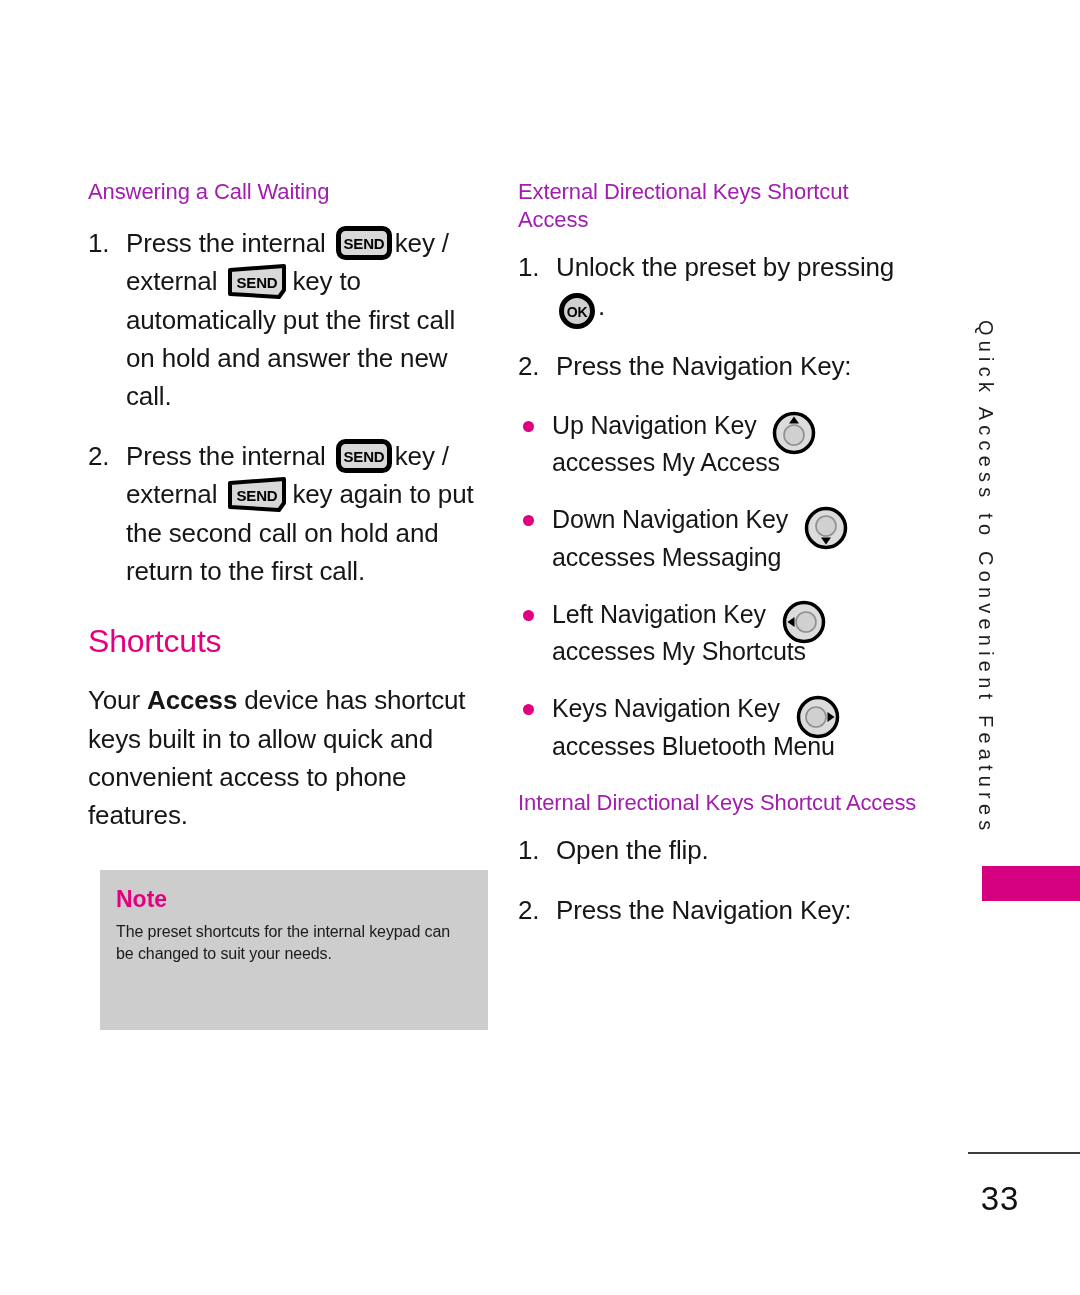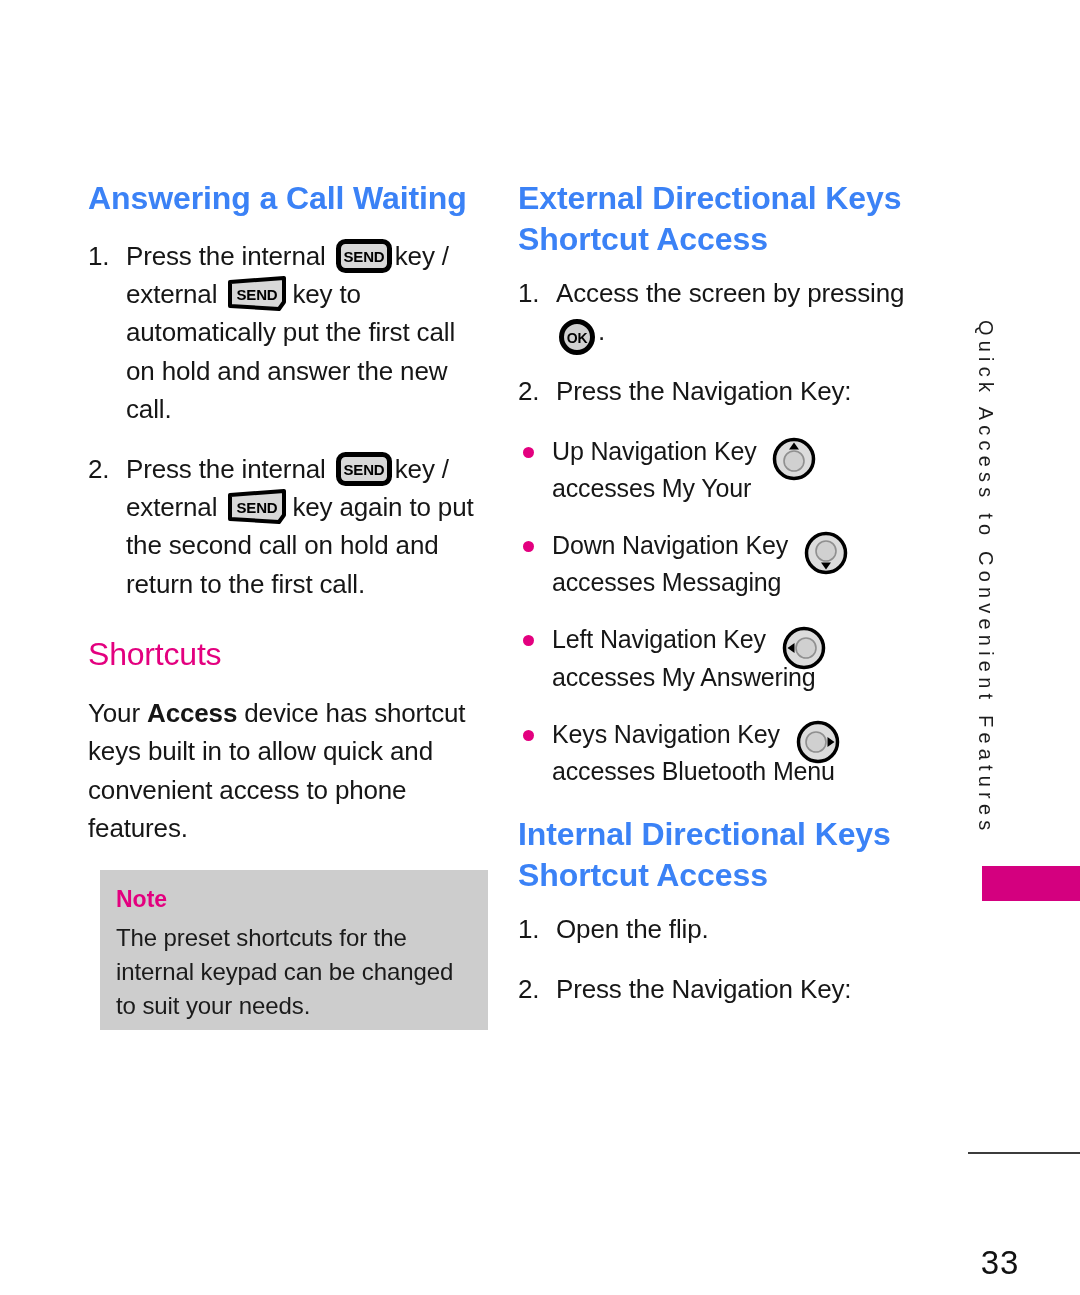--- a/index.html
+++ b/index.html
@@ -30,26 +30,26 @@
   }
   .col-right {
     position: absolute;
     left: 518px;
     top: 178px;
     width: 400px;
   }
 
   
   .h-section {
-    font-size: 32px;
-    font-weight: bold;
+    font-size: 22px;
+    font-weight: normal;
     line-height: 1.28;
     letter-spacing: -0.1px;
     margin: 0 0 18px 0;
-    color: #3b82f6;
+    color: #a21caf;
   }
   .h-section.tight { margin-bottom: 14px; }
 
   .h-magenta {
     font-size: 32px;
     font-weight: normal;
     color: #e3007f;
     margin: 34px 0 22px 0;
     line-height: 1.1;
     letter-spacing: -0.2px;
@@ -116,21 +116,21 @@
     padding: 16px 18px 0 16px;
   }
   .note-title {
     color: #e3007f;
     font-weight: bold;
     font-size: 23px;
     line-height: 1.2;
     margin-bottom: 7px;
   }
   .note-body {
-    font-size: 24px;
+    font-size: 16px;
     line-height: 1.43;
     letter-spacing: -0.1px;
     color: #1b1b1b;
   }
 
   
   .ico {
     display: inline-block;
     vertical-align: middle;
     position: relative;
@@ -190,21 +190,21 @@
     position: absolute;
     left: 968px;
     top: 1152px;
     width: 112px;
     height: 2px;
     background: #3c3c3c;
   }
   .page-num {
     position: absolute;
     left: 968px;
-    top: 1244px;
+    top: 1180px;
     width: 64px;
     text-align: center;
     font-size: 33px;
     letter-spacing: 1px;
     color: #111111;
   }
 </style>
 </head>
 <body>
 
@@ -255,21 +255,21 @@
   <div class="note-box">
     <div class="note-title">Note</div>
     <div class="note-body">The preset shortcuts for the internal keypad can be changed to suit your needs.</div>
   </div>
 
   <div class="col-right">
 
     <h2 class="h-section tight">External Directional Keys Shortcut Access</h2>
 
     <div class="step">
-      <span class="num">1.</span><span>Access the screen by pressing</span>
+      <span class="num">1.</span><span>Unlock the preset by pressing</span>
       <span class="ico ico-ok">
         <svg viewBox="0 0 38 38">
           <circle cx="19" cy="19" r="15.5" fill="#d0d0d0" stroke="#000000" stroke-width="5"></circle>
           <text x="19" y="25" font-family="Liberation Sans, sans-serif" font-size="14" font-weight="bold" text-anchor="middle" fill="#000000">OK</text>
         </svg>
       </span><span>.</span>
     </div>
 
     <div class="step">
       <span class="num">2.</span><span>Press the Navigation Key:</span>
@@ -279,21 +279,21 @@
 
       <li>
         <span class="dot"></span><span>Up Navigation Key</span>
         <span class="ico ico-nav">
           <svg viewBox="0 0 46 46">
             <circle cx="23" cy="23" r="19.5" fill="#dcdcdc" stroke="#000000" stroke-width="3.5"></circle>
             <circle cx="23" cy="25" r="10" fill="#d0d0d0" stroke="#8f8f8f" stroke-width="1.6"></circle>
             <polygon points="23,6.5 28,13.5 18,13.5" fill="#000000"></polygon>
           </svg>
         </span>
-        <br><span>accesses My Your</span>
+        <br><span>accesses My Access</span>
       </li>
 
       <li>
         <span class="dot"></span><span>Down Navigation Key</span>
         <span class="ico ico-nav">
           <svg viewBox="0 0 46 46">
             <circle cx="23" cy="23" r="19.5" fill="#dcdcdc" stroke="#000000" stroke-width="3.5"></circle>
             <circle cx="23" cy="21" r="10" fill="#d0d0d0" stroke="#8f8f8f" stroke-width="1.6"></circle>
             <polygon points="23,39.5 28,32.5 18,32.5" fill="#000000"></polygon>
           </svg>
@@ -303,21 +303,21 @@
 
       <li>
         <span class="dot"></span><span>Left Navigation Key</span>
         <span class="ico ico-nav">
           <svg viewBox="0 0 46 46">
             <circle cx="23" cy="23" r="19.5" fill="#dcdcdc" stroke="#000000" stroke-width="3.5"></circle>
             <circle cx="25" cy="23" r="10" fill="#d0d0d0" stroke="#8f8f8f" stroke-width="1.6"></circle>
             <polygon points="6.5,23 13.5,18 13.5,28" fill="#000000"></polygon>
           </svg>
         </span>
-        <br><span>accesses My Answering</span>
+        <br><span>accesses My Shortcuts</span>
       </li>
 
       <li>
         <span class="dot"></span><span>Keys Navigation Key</span>
         <span class="ico ico-nav">
           <svg viewBox="0 0 46 46">
             <circle cx="23" cy="23" r="19.5" fill="#dcdcdc" stroke="#000000" stroke-width="3.5"></circle>
             <circle cx="21" cy="23" r="10" fill="#d0d0d0" stroke="#8f8f8f" stroke-width="1.6"></circle>
             <polygon points="39.5,23 32.5,18 32.5,28" fill="#000000"></polygon>
           </svg>

